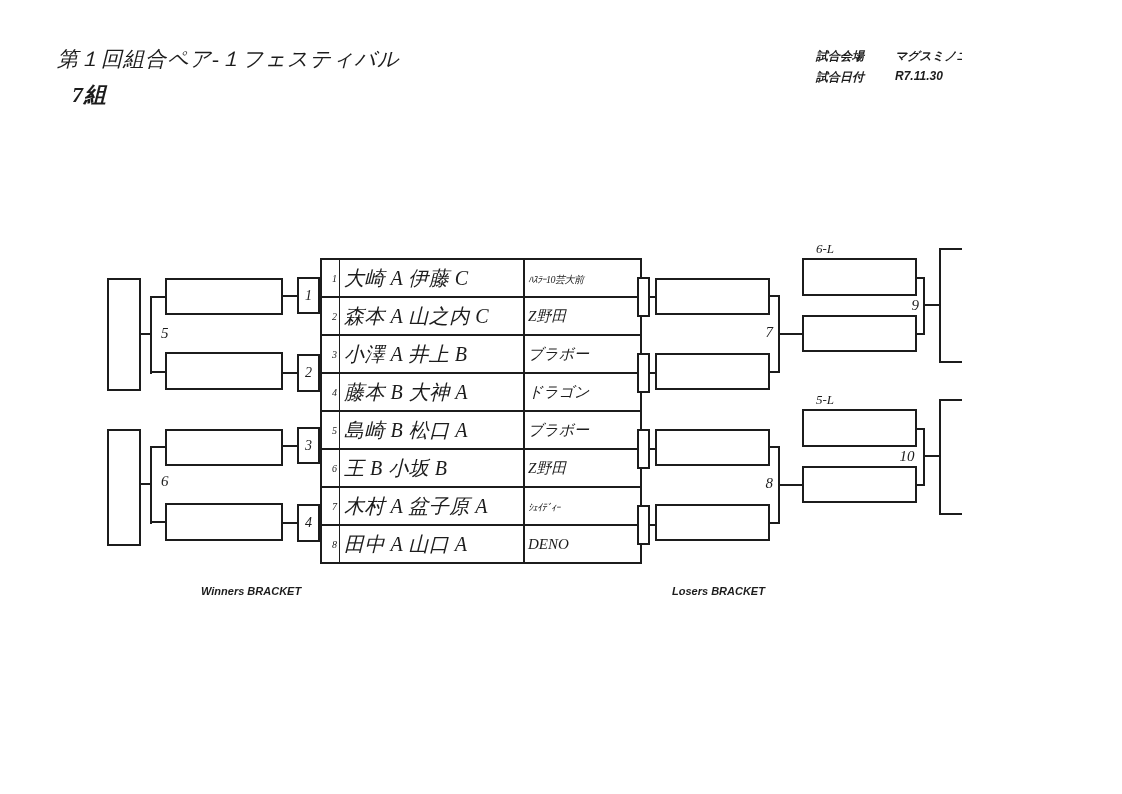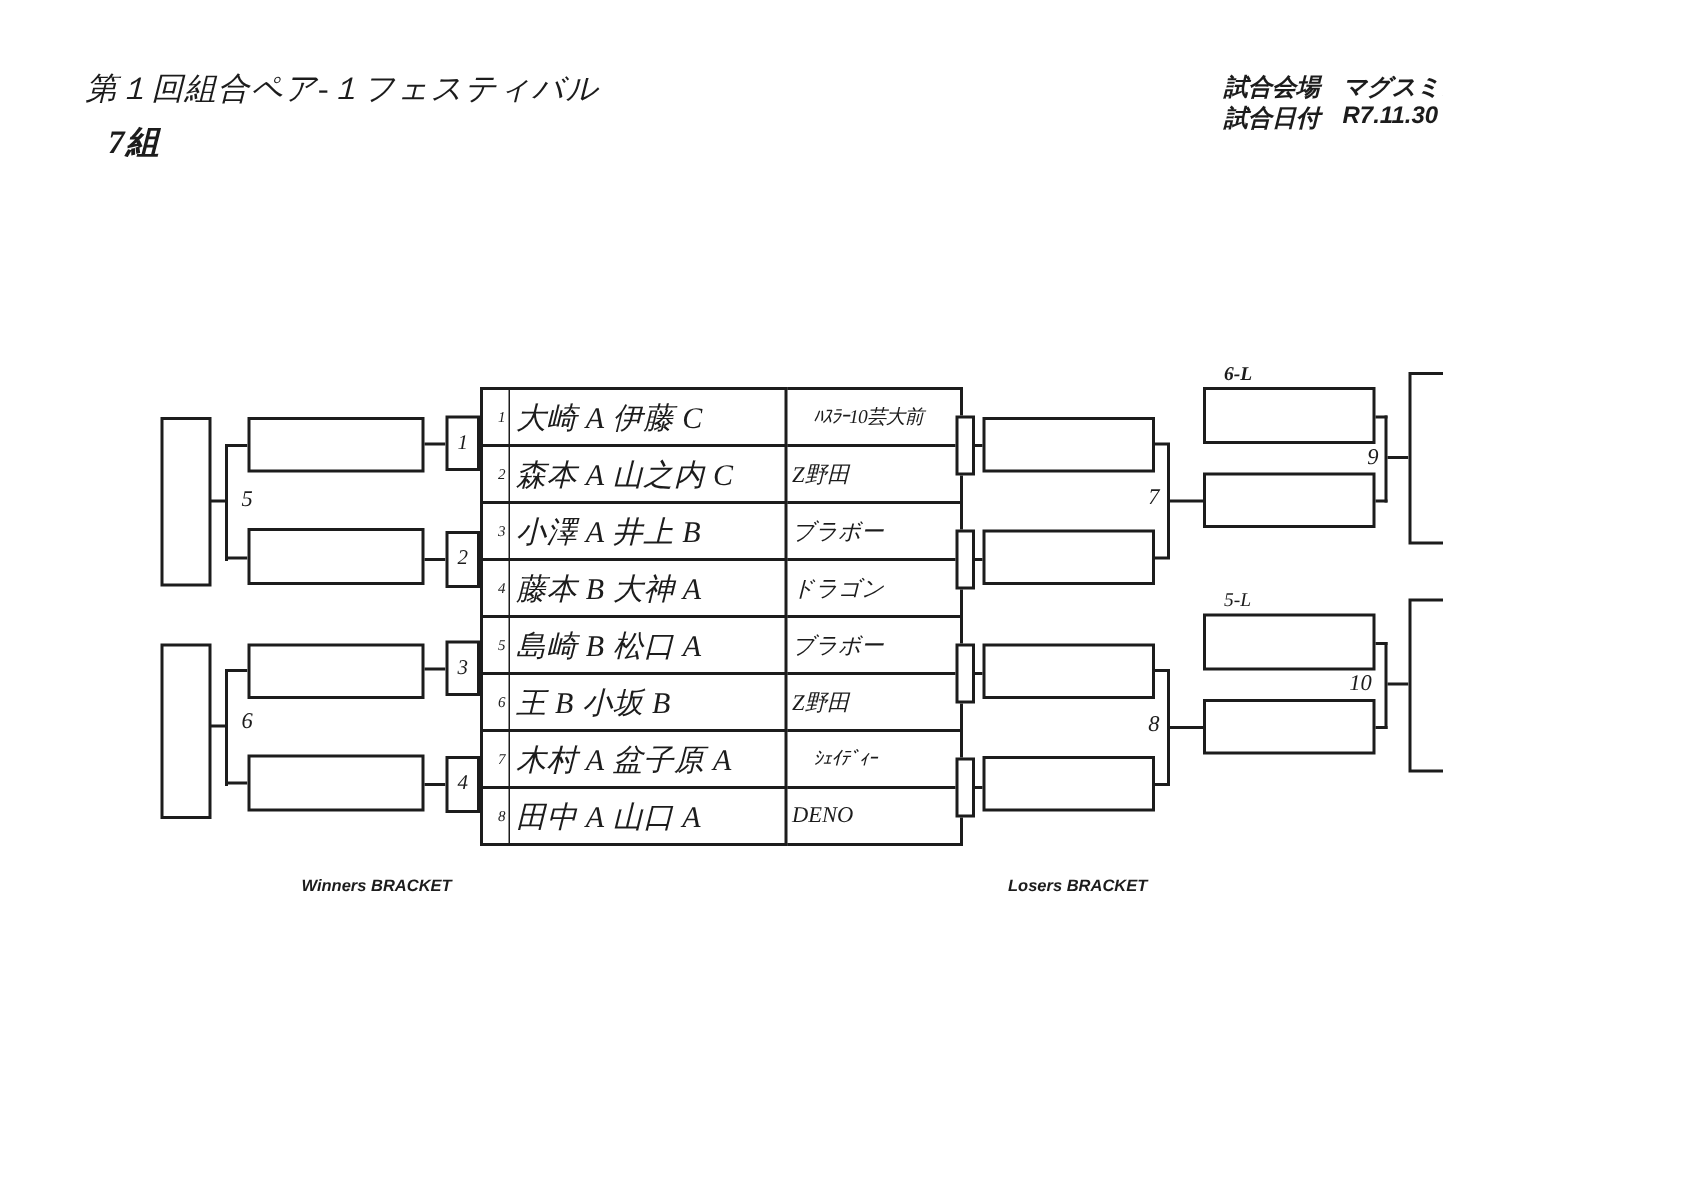--- a/index.html
+++ b/index.html
@@ -12,21 +12,21 @@
   
   .title {
     position:absolute; left:57px; top:45px;
     font-style:italic; font-size:21px; letter-spacing:1px;
   }
   .group {
     position:absolute; left:72px; top:80px;
     font-style:italic; font-weight:bold; font-size:22px; letter-spacing:1px;
   }
   .meta { position:absolute; font-family:"Liberation Sans","DejaVu Sans",sans-serif;
-    font-style:italic; font-weight:bold; font-size:16px; white-space:nowrap; }
+    font-style:italic; font-weight:bold; font-size:12px; white-space:nowrap; }
   .section-label { position:absolute; font-family:"Liberation Sans","DejaVu Sans",sans-serif;
     font-style:italic; font-weight:bold; font-size:11px; white-space:nowrap; }
   .mnum { position:absolute; font-style:italic; font-size:15px; white-space:nowrap; }
   .feed-label { position:absolute; font-style:italic; font-size:13px; white-space:nowrap; }
   
   .box { position:absolute; border:2px solid var(--line); background:#fff; box-sizing:border-box; }
   .mbox { position:absolute; border:2px solid var(--line); background:#fff; box-sizing:border-box;
     display:flex; align-items:center; justify-content:center;
     font-style:italic; font-size:14px; }
   .hl { position:absolute; height:2px; background:var(--line); }
@@ -34,21 +34,21 @@
   
   .entry-table { position:absolute; left:320px; top:258px; border-collapse:collapse; }
   .entry-table td { border:2px solid var(--line); height:36px; vertical-align:middle;
     font-style:italic; box-sizing:content-box; }
   td.no { width:15px; border-right-width:1px; font-size:10px; text-align:right;
     padding:0 2px 0 0; }
   td.pair { width:177px; border-left-width:1px; font-size:20px; padding:0 2px 0 4px;
     letter-spacing:0.5px; white-space:nowrap; }
   td.club { width:110px; font-size:15px; padding:0 2px 0 3px; }
   .club-text { display:inline-block; }
-  .club-text.narrow { font-size:13px; line-height:1.15; letter-spacing:-0.5px;margin-left:14px; }
+  .club-text.narrow { font-size:10px; line-height:1.15; letter-spacing:-0.5px; }
   .club-text.wrap { max-width:92px; }
 </style>
 </head>
 <body>
 
 <div class="sheet">
 
   <div class="title">第１回組合ペア-１フェスティバル</div>
   <div class="group">7組</div>
 
@@ -146,21 +146,21 @@
   <div class="hl" style="left:650px;top:448px;width:7px;"></div>
   <div class="hl" style="left:650px;top:524px;width:7px;"></div>
 
   <div class="box" style="left:655px;top:278px;width:115px;height:37px;"></div>
   <div class="box" style="left:655px;top:353px;width:115px;height:37px;"></div>
   <div class="hl" style="left:770px;top:295px;width:8px;"></div>
   <div class="hl" style="left:770px;top:371px;width:8px;"></div>
   <div class="vl" style="left:778px;top:295px;height:78px;"></div>
   <div class="hl" style="left:780px;top:333px;width:22px;"></div>
   <div class="mnum" style="left:755px;top:324px;width:18px;text-align:right;">7</div>
-  <div class="feed-label" style="left:816px;top:241px;font-weight:bold;">6-L</div>
+  <div class="feed-label" style="left:816px;top:241px;">6-L</div>
   <div class="box" style="left:802px;top:258px;width:115px;height:38px;"></div>
   <div class="box" style="left:802px;top:315px;width:115px;height:37px;"></div>
   <div class="hl" style="left:917px;top:277px;width:8px;"></div>
   <div class="hl" style="left:917px;top:333px;width:8px;"></div>
   <div class="vl" style="left:923px;top:277px;height:58px;"></div>
   <div class="hl" style="left:925px;top:304px;width:14px;"></div>
   <div class="mnum" style="left:901px;top:297px;width:18px;text-align:right;">9</div>
   <div class="box" style="left:939px;top:248px;width:35px;height:115px;"></div>
 
   <div class="box" style="left:655px;top:429px;width:115px;height:37px;"></div>

